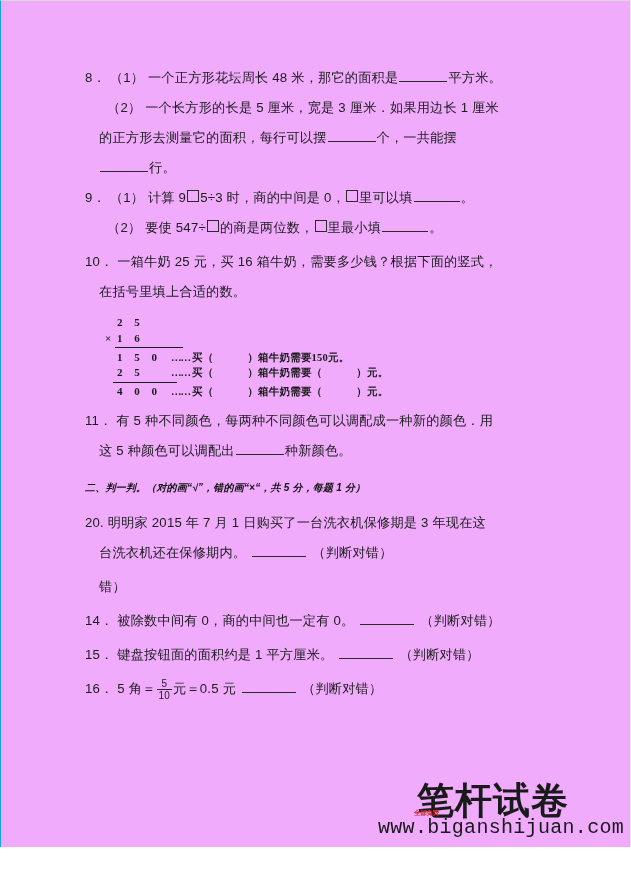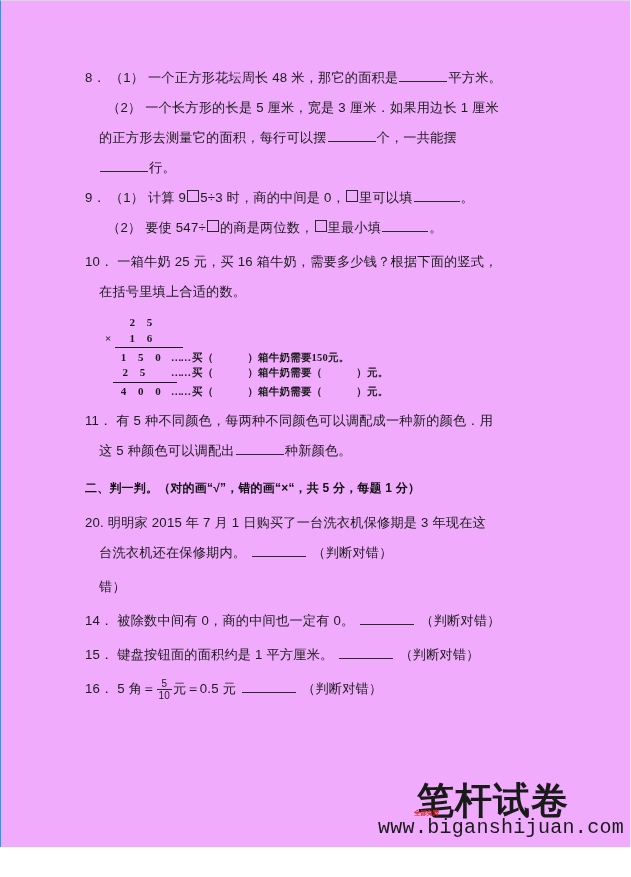--- a/index.html
+++ b/index.html
@@ -63,43 +63,44 @@
     display: inline-block;
     width: 10px;
     height: 10px;
     border: 1px solid #2a2a2a;
     vertical-align: 0px;
     margin: 0 1px;
   }
 
   
   .section-head {
-    font-size: 12px;
+    font-size: 10px;
     font-weight: bold;
     color: #111;
     line-height: 32px;
     letter-spacing: 0.2px;
     white-space: nowrap;
+    font-style: italic;
   }
 
   
   .vertcalc {
     margin: 8px 0 4px 0;
     padding-left: 20px;
     font-family: "Liberation Serif", "DejaVu Serif", serif;
     font-weight: bold;
     font-size: 11px;
     color: #1a1a1a;
     line-height: 15.5px;
   }
   .vrow { white-space: nowrap; height: 15.5px; }
   .digits {
     display: inline-block;
     letter-spacing: 4.5px;
-    text-align: center;
+    text-align: left;
   }
   .opsign {
     display: inline-block;
     width: 12px;
     text-align: left;
   }
   .rule {
     width: 68px;
     height: 0;
     border-top: 1.3px solid #1a1a1a;

